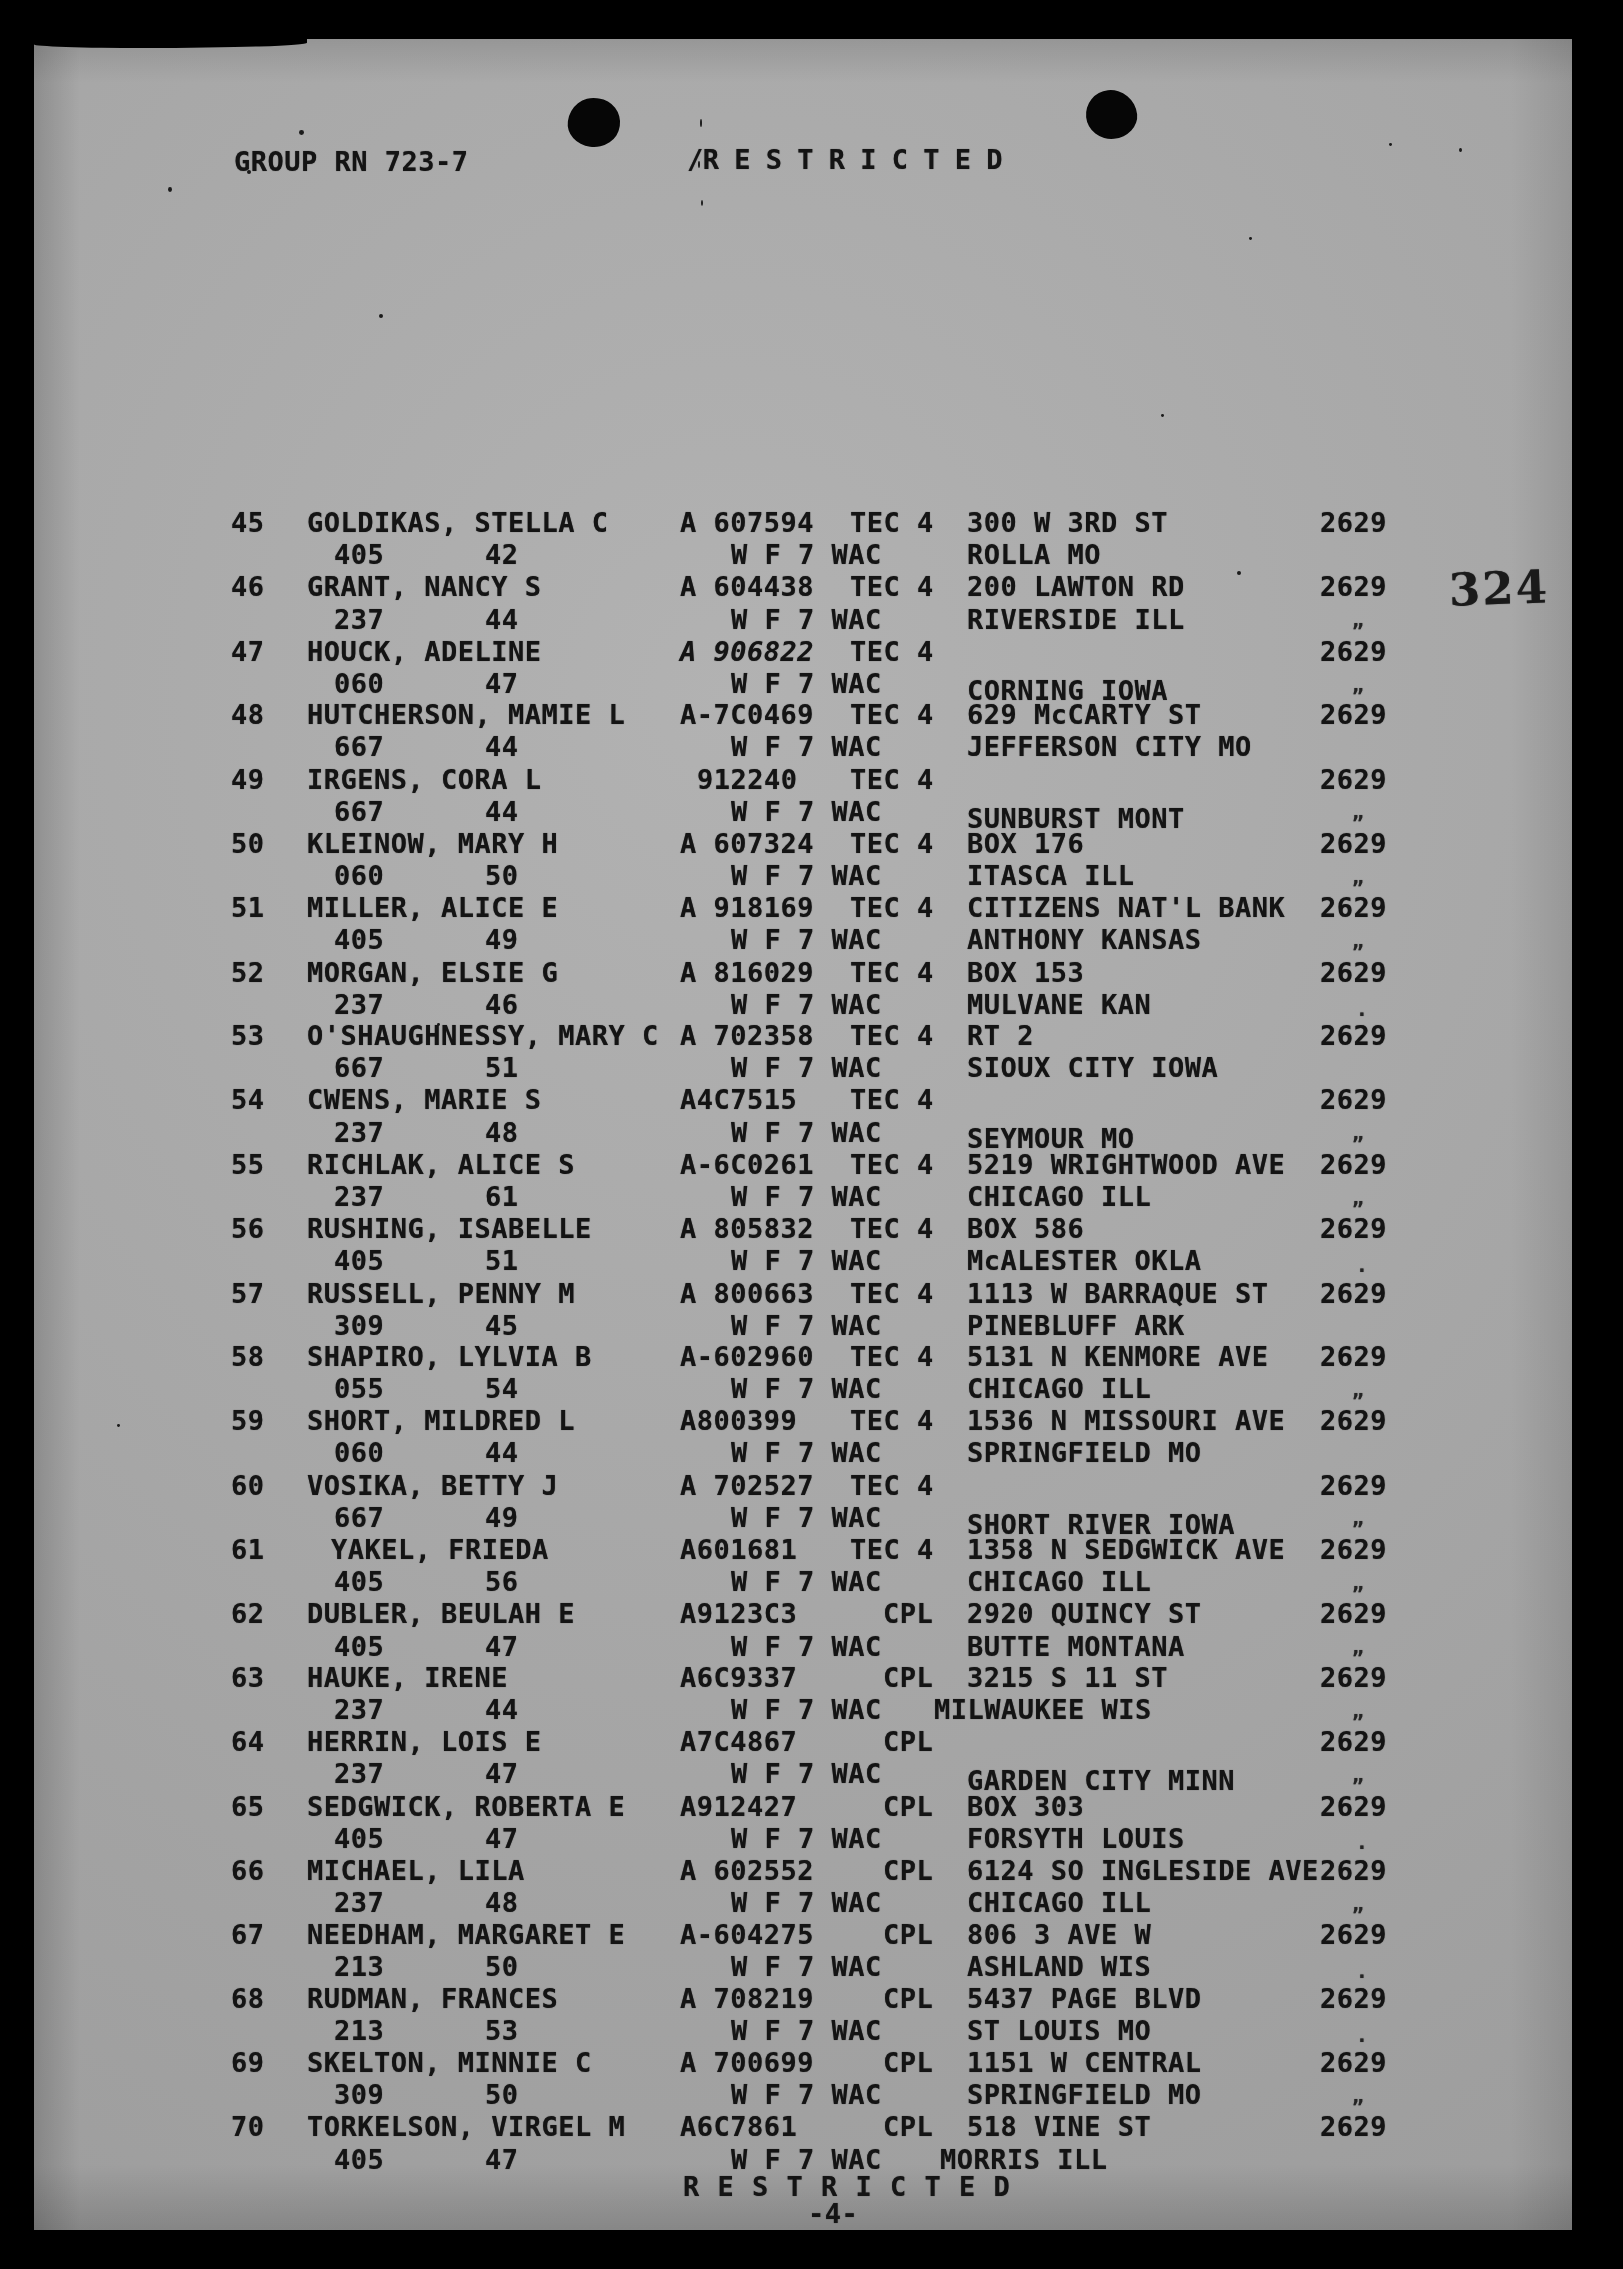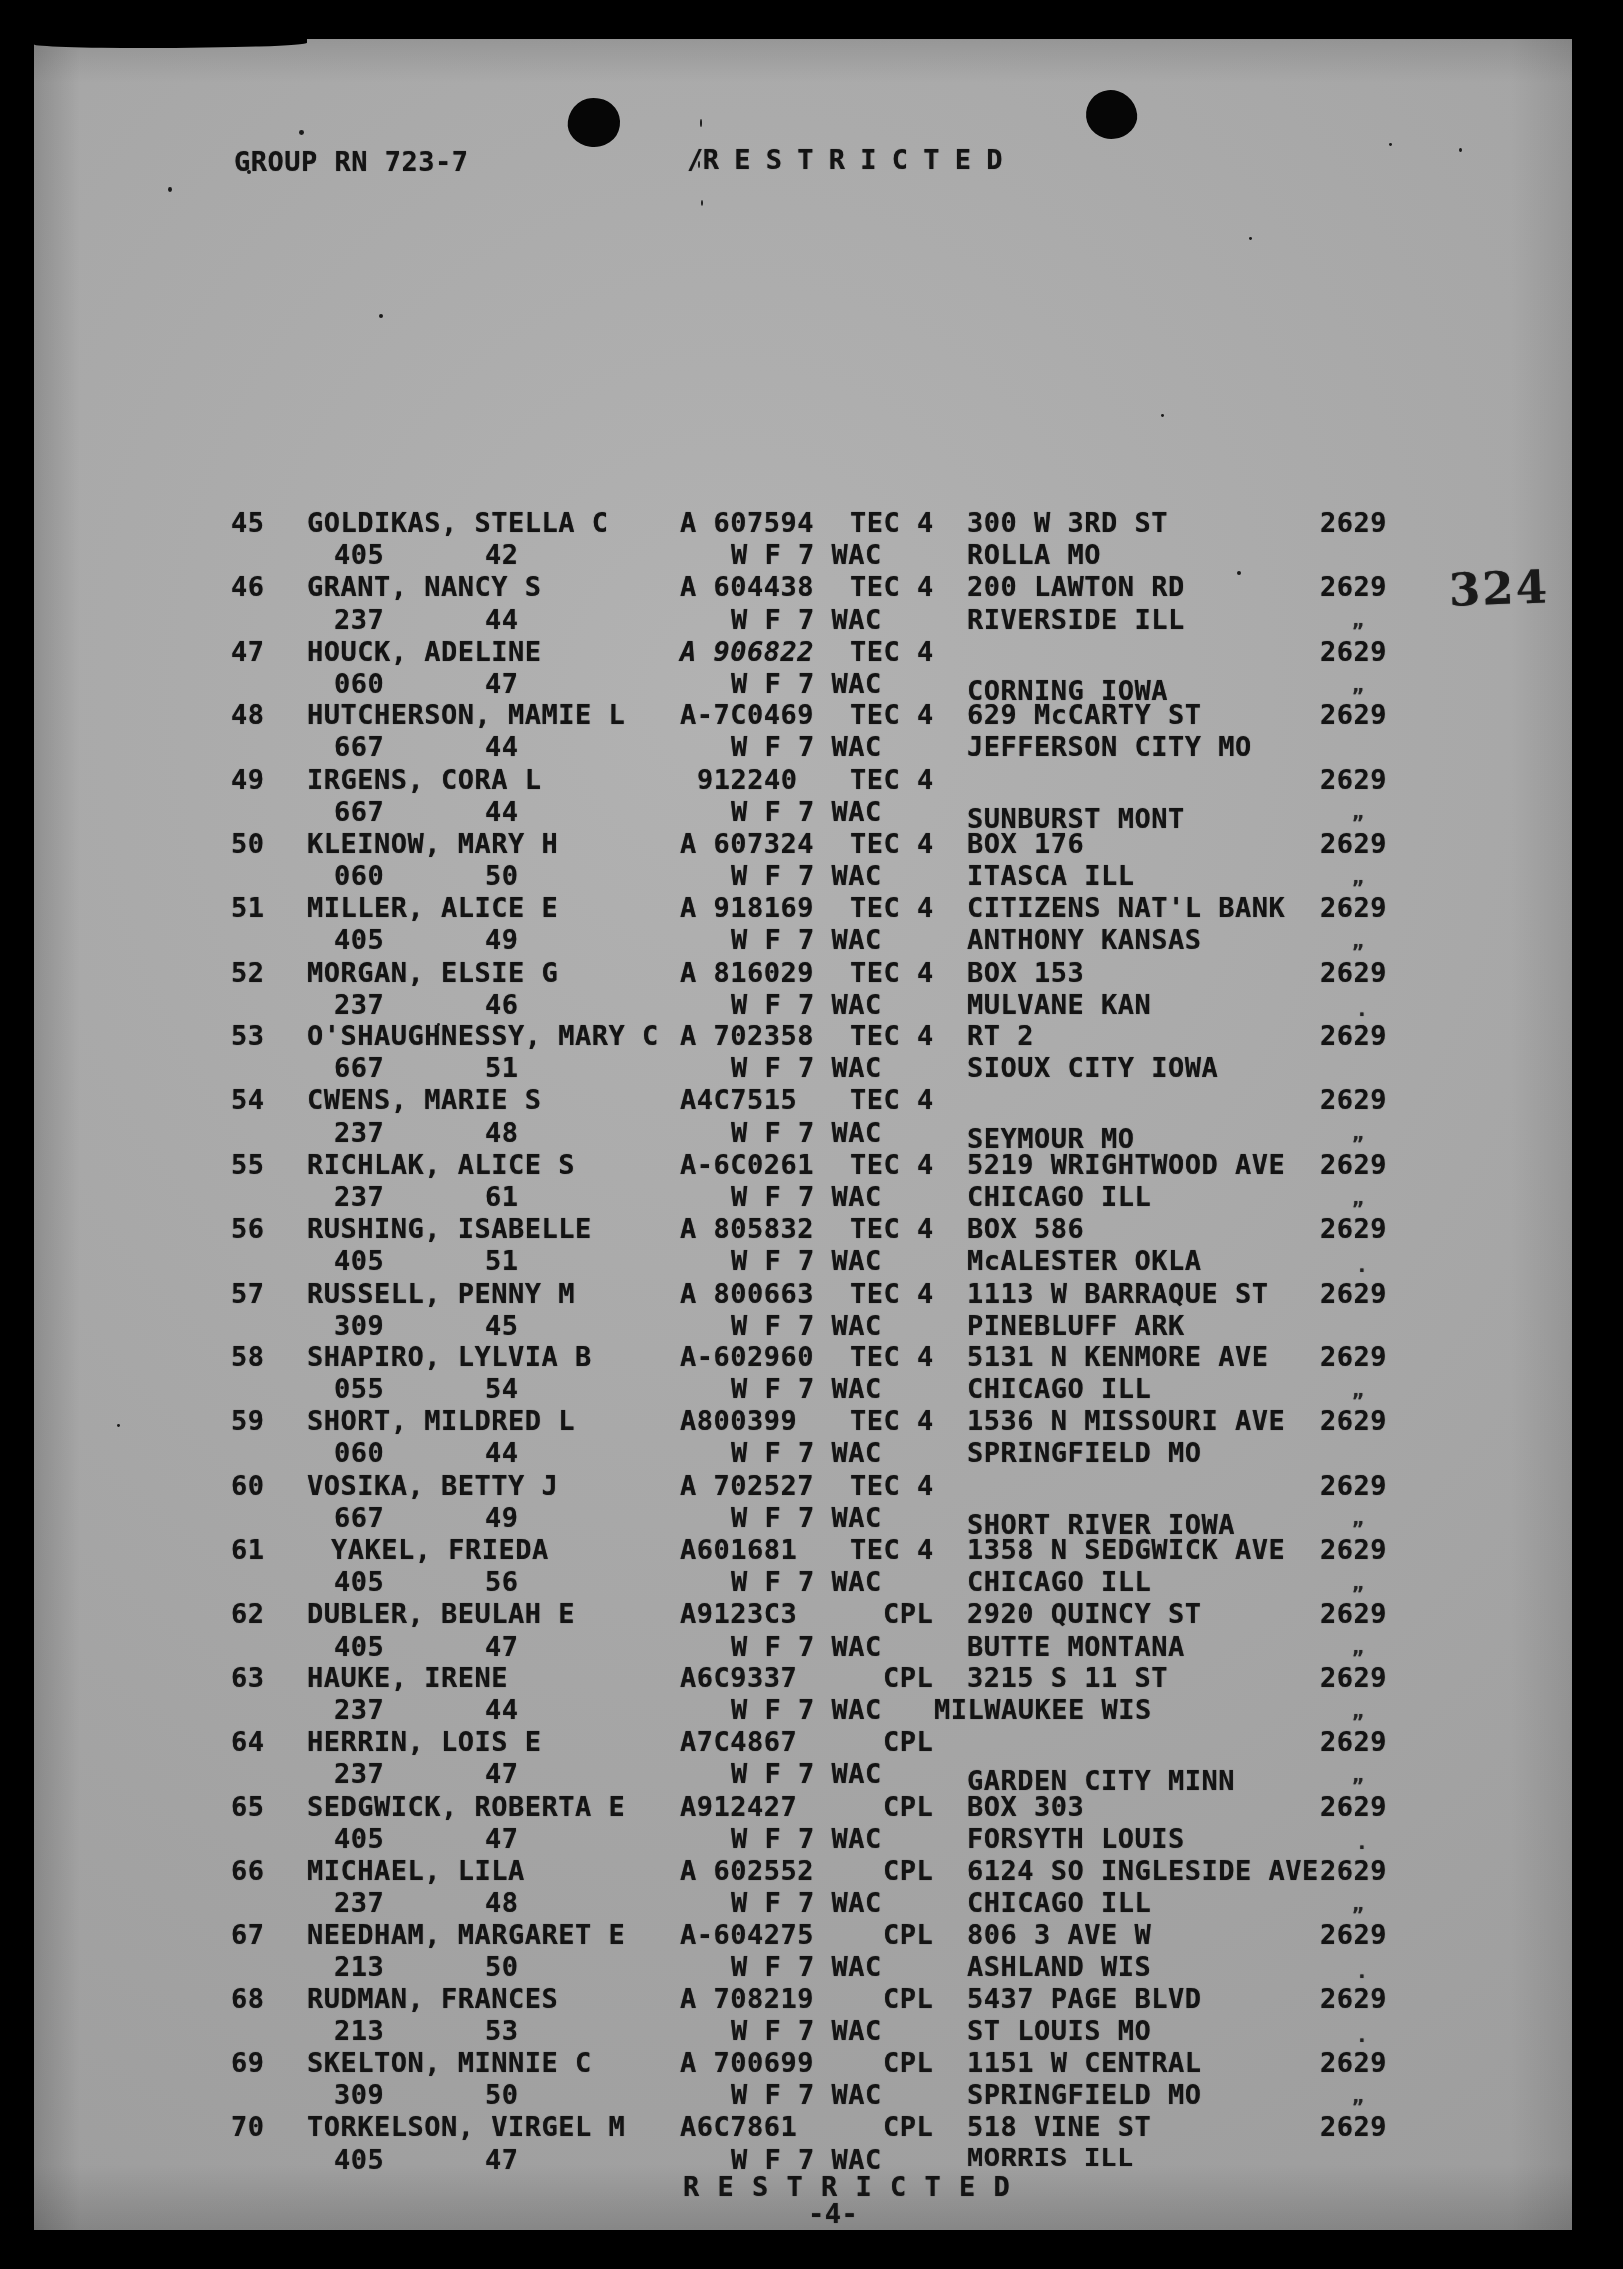--- a/index.html
+++ b/index.html
@@ -329,21 +329,21 @@
       <span class="tw mark" style="left: 1352px; top: 2098px;">”</span>
       <span class="tw" style="left: 231px; top: 2113px;">70</span>
       <span class="tw" style="left: 307px; top: 2113px;">TORKELSON, VIRGEL M</span>
       <span class="tw" style="left: 680px; top: 2113px;">A6C7861</span>
       <span class="tw" style="left: 883px; top: 2113px;">CPL</span>
       <span class="tw" style="left: 967px; top: 2113px;">518 VINE ST</span>
       <span class="tw" style="left: 1320px; top: 2113px;">2629</span>
       <span class="tw" style="left: 334px; top: 2146px;">405</span>
       <span class="tw" style="left: 485px; top: 2146px;">47</span>
       <span class="tw" style="left: 731px; top: 2146px;">W F 7 WAC</span>
-      <span class="tw" style="left: 967px; top: 2146px; font-family: Liberation Mono, monospace;">MORRIS ILL</span>
+      <span class="tw" style="left: 940px; top: 2146px;">MORRIS ILL</span>
     </div>
 
   <div class="tw ftr-restricted">R E S T R I C T E D</div>
   <div class="tw ftr-page">-4-</div>
 
   <div class="speck" style="left:299px;top:130px;width:4.9px;height:4.9px;"></div>
   <div class="speck" style="left:247px;top:170px;width:3.9px;height:3.9px;"></div>
   <div class="speck" style="left:168px;top:187px;width:3.9px;height:4.9px;"></div>
   <div class="speck" style="left:379px;top:314px;width:3.9px;height:3.9px;"></div>
   <div class="speck" style="left:700px;top:119px;width:2px;height:7.8px;"></div>

